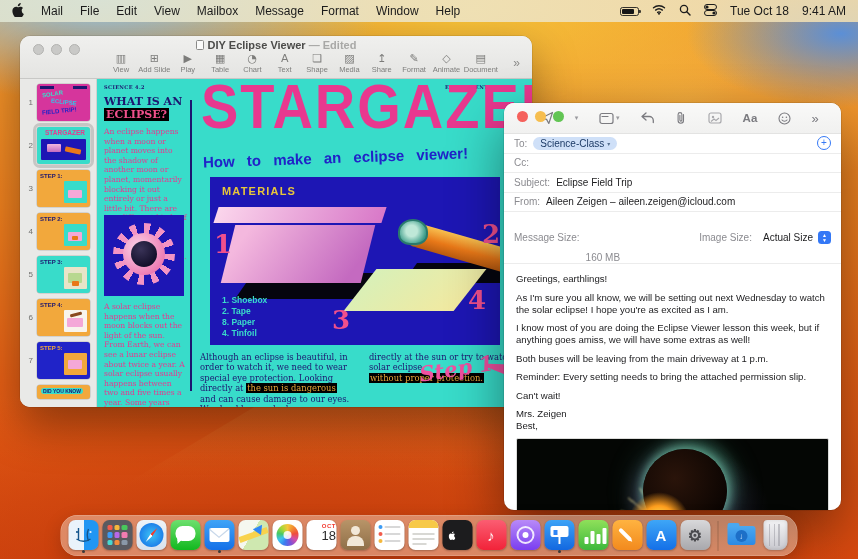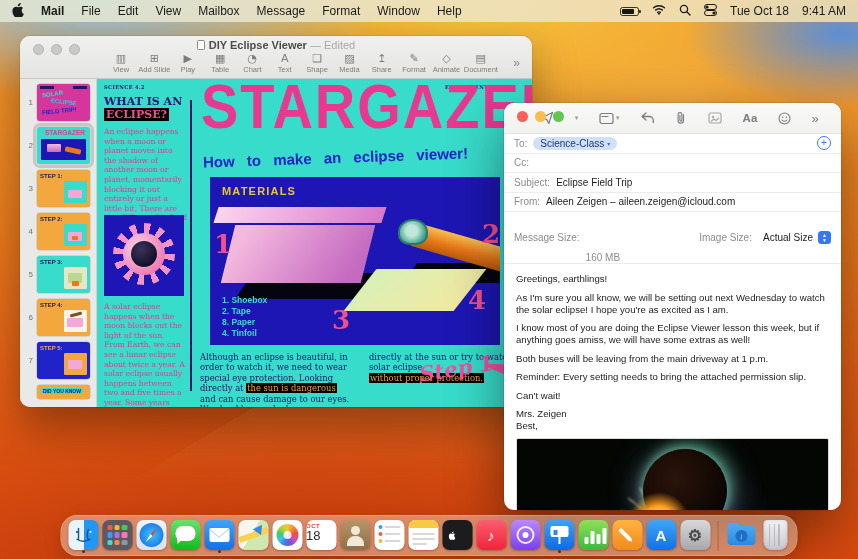--- a/index.html
+++ b/index.html
@@ -18,38 +18,38 @@
   .fold { position:absolute; left:0; right:0; bottom:0; height:300px; z-index:1;
     clip-path:polygon(0 100%, 48% 18%, 100% 100%);
     background:linear-gradient(180deg, rgba(255,190,90,.35), rgba(210,70,10,0) 75%); }
 
   
   .menubar { position:absolute; top:0; left:0; right:0; height:22px; z-index:60;
     display:flex; align-items:center; padding:0 12px; gap:16px;
     font-size:12px; color:#1b1b1b;
     background:linear-gradient(90deg, rgba(224,230,212,.88), rgba(238,228,196,.88) 55%, rgba(240,222,178,.88)); }
   .mb-left { display:flex; align-items:center; gap:17px; }
-  .mb-app { font-weight:700; }
+  .mb-app { font-weight:400; }
   .mb-right { margin-left:auto; display:flex; align-items:center; gap:13px; }
   .mb-item { cursor:default; white-space:nowrap; }
   .batt { position:relative; width:19px; height:9px; border:1px solid rgba(20,20,20,.85); border-radius:2.5px; }
   .batt::before { content:""; position:absolute; left:1px; top:1px; bottom:1px; width:12px; background:#161616; border-radius:1px; }
   .batt::after { content:""; position:absolute; right:-3px; top:2px; width:2px; height:3px; background:rgba(20,20,20,.8); border-radius:0 1px 1px 0; }
 
   
   .kn-win { position:absolute; left:20px; top:36px; width:512px; height:371px; z-index:20;
     border-radius:10px; overflow:hidden; background:#ececea;
     box-shadow:0 18px 45px rgba(0,0,0,.38), 0 0 0 .5px rgba(0,0,0,.15); }
   .kn-chrome { position:relative; height:43px; background:linear-gradient(#f0f0ee,#e4e4e2); border-bottom:1px solid #c8c8c6; }
   .tl { position:absolute; left:13px; top:8px; display:flex; gap:7px; }
   .tl i { width:11px; height:11px; border-radius:50%; }
   .tl-gray i { background:#c9c9c7; border:.5px solid #b2b2b0; }
   .kn-title { position:absolute; top:3px; left:0; right:0; text-align:center; font-size:11px; font-weight:700; color:#4c4c4a; }
   .kn-title .doc-glyph { display:inline-block; width:8px; height:10px; border:1px solid #8a8a88; border-radius:1.5px; vertical-align:-1px; margin-right:4px; background:#fbfbfa; }
-  .kn-title .edited { font-weight:400; color:#a8a8a6; }
+  .kn-title .edited { font-weight:700; color:#a8a8a6; }
   .kn-tools { position:absolute; top:16px; left:86px; right:34px; display:flex; gap:0; justify-content:space-between; }
   .kt { display:flex; flex-direction:column; align-items:center; gap:0; min-width:30px; cursor:default; }
   .kt .ico { font-size:11px; line-height:13px; color:#7c7c7a; font-family:"DejaVu Sans", sans-serif; }
   .kt .lab { font-size:7.5px; color:#7e7e7c; }
   .kt-more { position:absolute; right:12px; top:20px; font-size:12px; color:#8a8a88; }
 
   .kn-side { position:absolute; left:0; top:43px; bottom:0; width:77px; background:#e9e9e7; border-right:1px solid #d2d2d0; overflow:hidden; padding-top:5px; }
   .th-row { display:flex; align-items:center; gap:4px; margin:0 3px 6px 3px; }
   .th-num { width:10px; text-align:right; font-size:8px; color:#70706e; }
   .thumb { position:relative; width:53px; height:37px; border-radius:3px; overflow:hidden; box-shadow:0 0 0 .5px rgba(0,0,0,.2); cursor:pointer; }
@@ -173,21 +173,21 @@
   .envelope::after { content:""; position:absolute; left:0; top:0; width:20px; height:14px;
     clip-path:polygon(0 0, 50% 60%, 100% 0, 100% 12%, 50% 72%, 0 12%); background:#c8d8ea; }
   .ic-maps { background:linear-gradient(120deg,#f5f7ef 0 45%, #cfe8b0 45% 100%); }
   .maps-rd { position:absolute; left:0; top:12px; width:30px; height:6px; background:#f8d24c; transform:rotate(-20deg); }
   .maps-arrow { position:absolute; right:4px; top:4px; width:0; height:0; border-left:5px solid rgba(0,0,0,0);
     border-right:5px solid rgba(0,0,0,0); border-bottom:9px solid #2f86f6; transform:rotate(35deg); }
   .ic-photos { background:#fff; }
   .pin { position:absolute; inset:4px; border-radius:50%;
     background:conic-gradient(#f5c63c, #f28a33, #ef4d3c, #d44fa8, #7b52d8, #3c7bf0, #3cc3f0, #46c866, #a8d838, #f5c63c); }
   .pin::after { content:""; position:absolute; inset:7px; border-radius:50%; background:rgba(255,255,255,.88); }
-  .ic-cal { background:#fff; display:flex; flex-direction:column; align-items:flex-start; }
+  .ic-cal { background:#fff; display:flex; flex-direction:column; align-items:flex-end; }
   .cal-m { font-size:6px; font-weight:700; color:#f23a30; margin-top:3px; letter-spacing:.5px; }
   .cal-d { font-size:13px; font-weight:400; color:#2b2b2b; line-height:13px; }
   .ic-contacts { background:linear-gradient(#b89468,#8f6f48); }
   .person { position:absolute; left:50%; top:6px; transform:translateX(-50%); width:9px; height:9px; border-radius:50%; background:#f2e8d8; }
   .person::after { content:""; position:absolute; left:-4px; top:10px; width:17px; height:10px; border-radius:8px 8px 0 0; background:#f2e8d8; }
   .ic-rem { background:#fff; padding:5px 4px; display:flex; flex-direction:column; gap:3px; }
   .rem-line { display:flex; align-items:center; gap:2px; }
   .rem-line i { width:4px; height:4px; border-radius:50%; }
   .rem-line b { height:2px; flex:1; background:#d8d8d8; border-radius:1px; }
   .ic-notes { background:#fff; }

